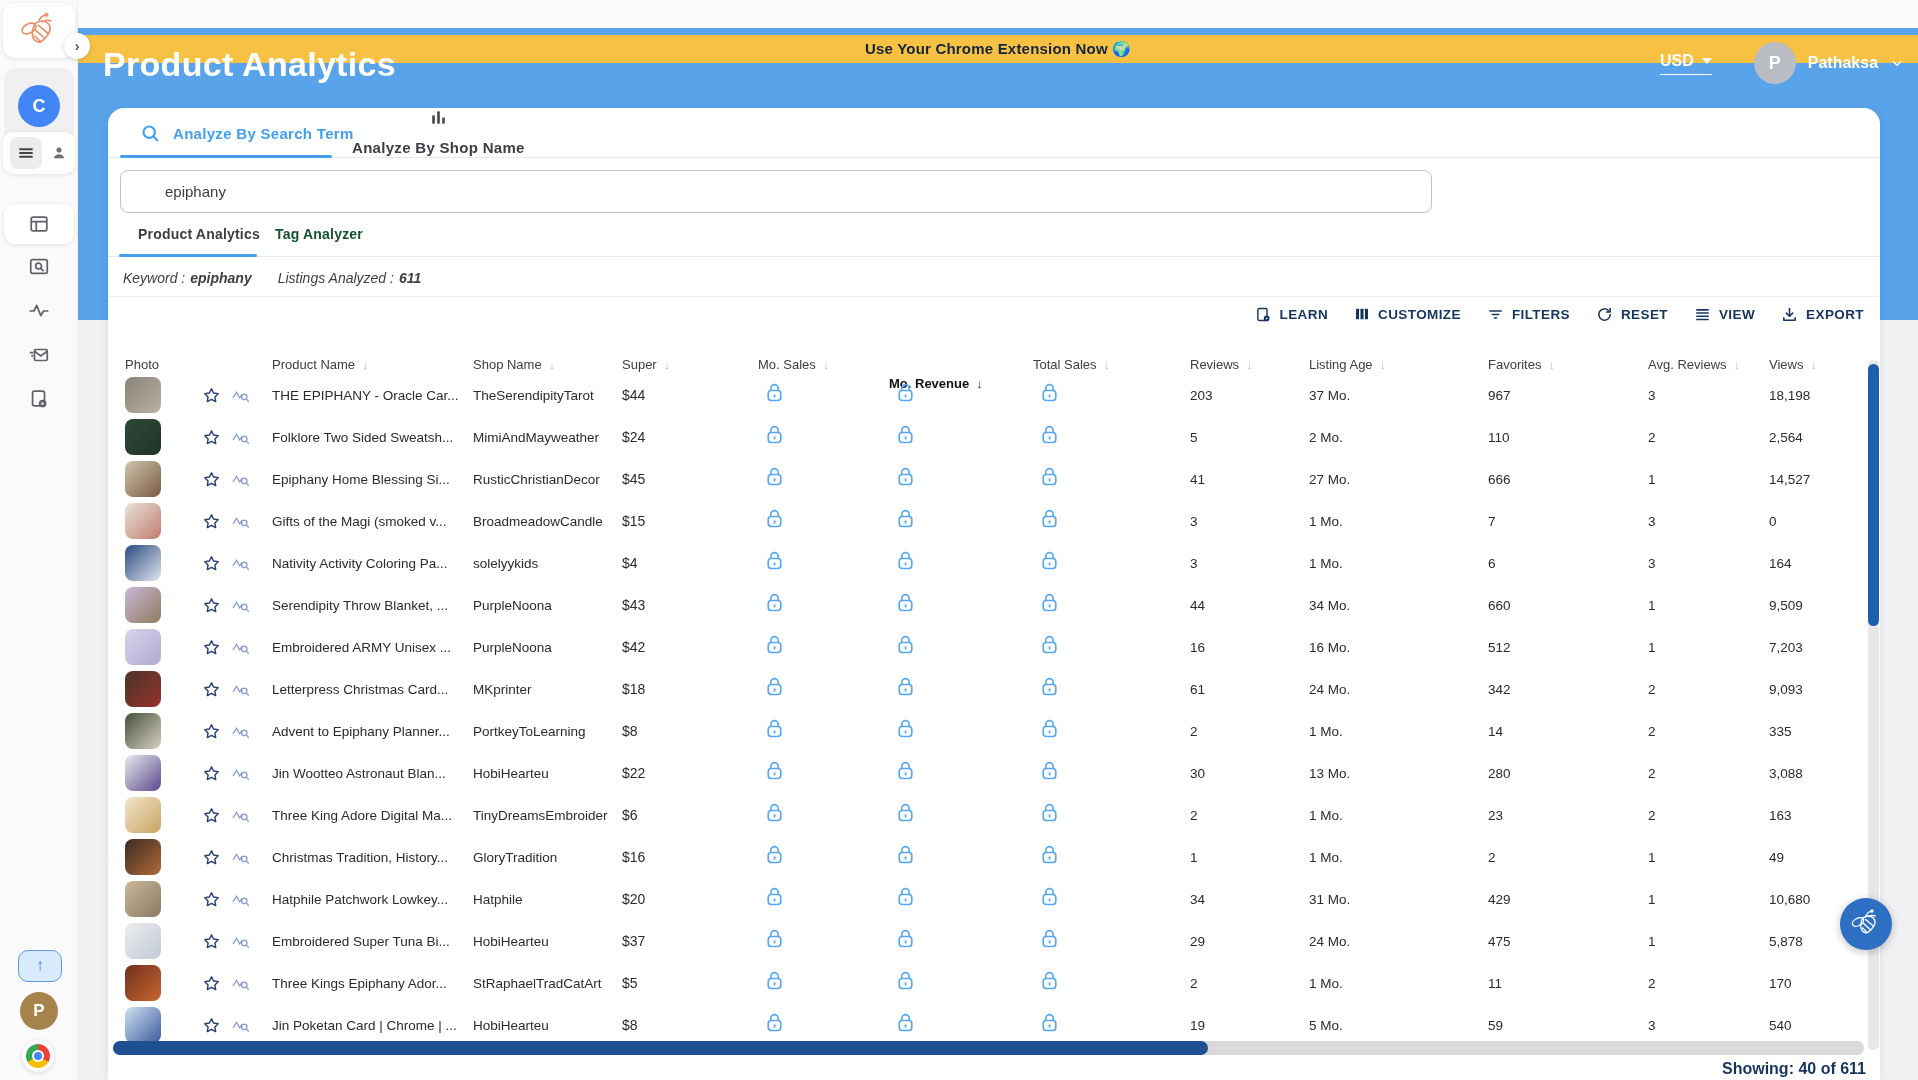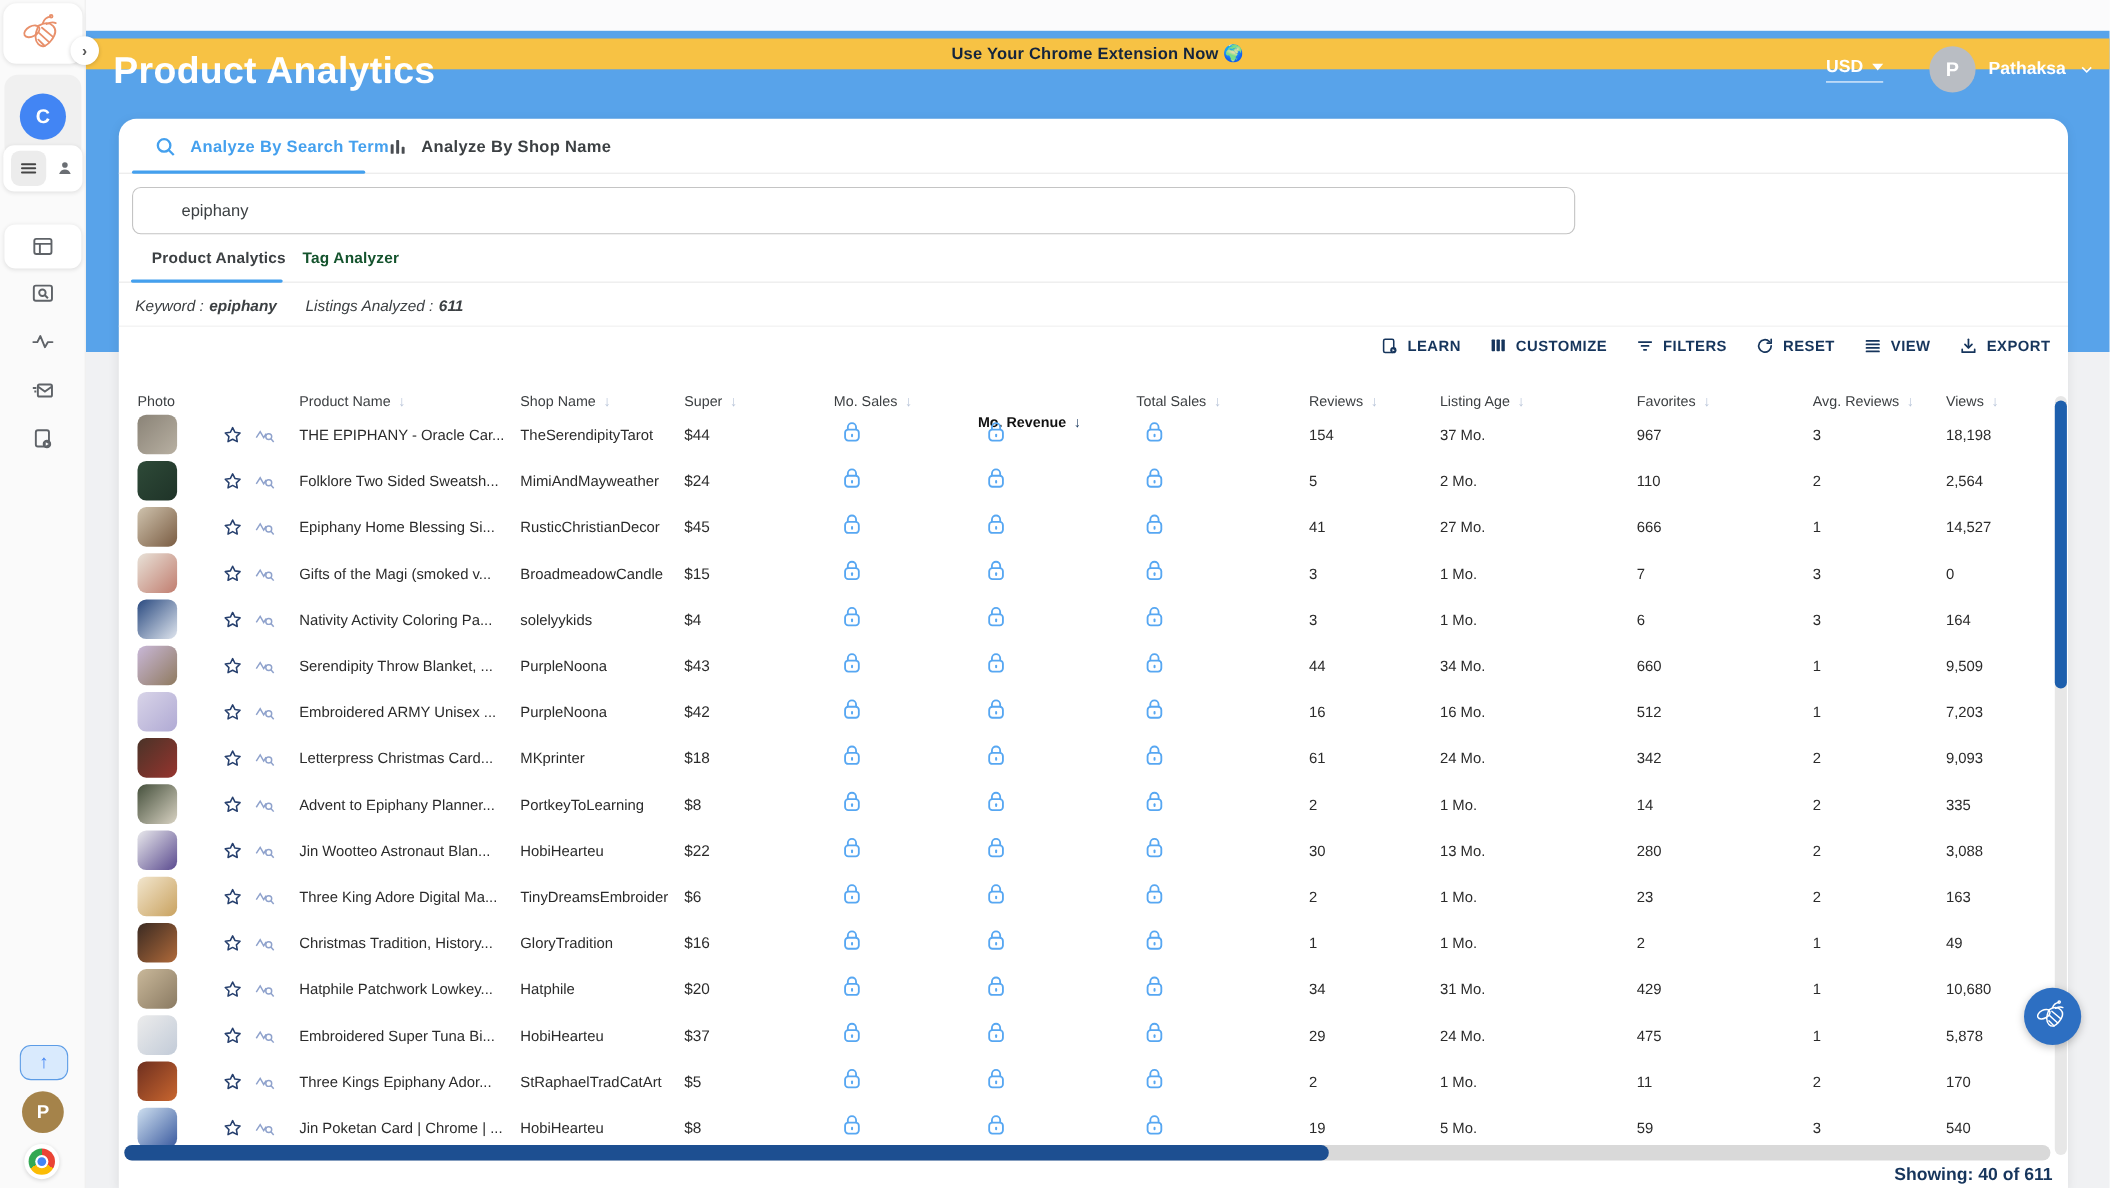--- a/index.html
+++ b/index.html
@@ -62,21 +62,21 @@
 
   
   .card { position:absolute; left:108px; top:108px; width:1772px; height:972px; background:#fff;
           border-radius:16px 16px 0 0; box-shadow:0 2px 10px rgba(0,0,0,.08); }
 
   
   .tabs-row { position:absolute; left:0; top:0; width:100%; height:50px; border-bottom:1px solid #e9e9e9; }
   .tab { position:absolute; top:0; height:50px; display:flex; align-items:center; gap:12px; cursor:pointer;
          font-size:15px; letter-spacing:.3px; }
   .tab-1 { left:32px; color:#44a0ee; font-weight:600; }
-  .tab-2 { left:244px; color:#3c4043; font-weight:600; }
+  .tab-2 { left:244px; color:#3c4043; font-weight:600;flex-direction:column; }
   .tab-underline { position:absolute; left:12px; top:47px; width:212px; height:3px; background:#44a0ee; border-radius:2px; }
 
   
   .search-input { position:absolute; left:12px; top:62px; width:1312px; height:43px; border:1px solid #c4c4c4;
                   border-radius:8px; background:#fff; font-family:"Liberation Sans",sans-serif;
                   font-size:15px; color:#3c4043; padding:0 14px 0 44px; outline:none; }
   .search-ico-in { position:absolute; left:25px; top:74px; pointer-events:none; }
   .search-btn { position:absolute; left:1332px; top:62px; width:424px; height:43px; background:#0d2946; color:#fff;
                 border:none; border-radius:6px; font-size:15px; font-weight:600; letter-spacing:.2px;
                 font-family:"Liberation Sans",sans-serif; cursor:pointer; }
@@ -399,21 +399,21 @@
               <rect x="9" y="13.5" width="2.2" height="4" rx="1.1" fill="#57a7f2" stroke="none"></rect>
       </svg>
     </div>
     <div class="lockcell">
       <svg width="17" height="20" viewBox="0 0 20 24" fill="none" stroke="#57a7f2" stroke-width="2">
         <rect x="2.5" y="9" width="15" height="12" rx="3.5"></rect>
               <path d="M5.5 9V6.5a4.5 4.5 0 0 1 9 0V9"></path>
               <rect x="9" y="13.5" width="2.2" height="4" rx="1.1" fill="#57a7f2" stroke="none"></rect>
       </svg>
     </div>
-    <div class="cell">154</div>
+    <div class="cell">203</div>
     <div class="cell">37 Mo.</div>
     <div class="cell">967</div>
     <div class="cell">3</div>
     <div class="cell">18,198</div>
   </div>
 
   <div class="trow tgrid">
     <div>
             <div class="thumb" style="background: linear-gradient(135deg, rgb(46, 74, 56), rgb(31, 51, 40));"></div>
           </div>

